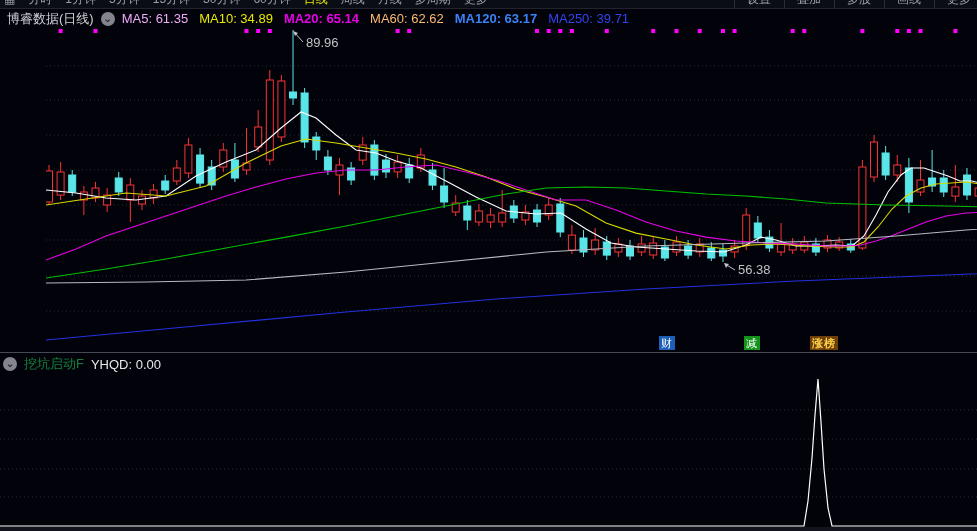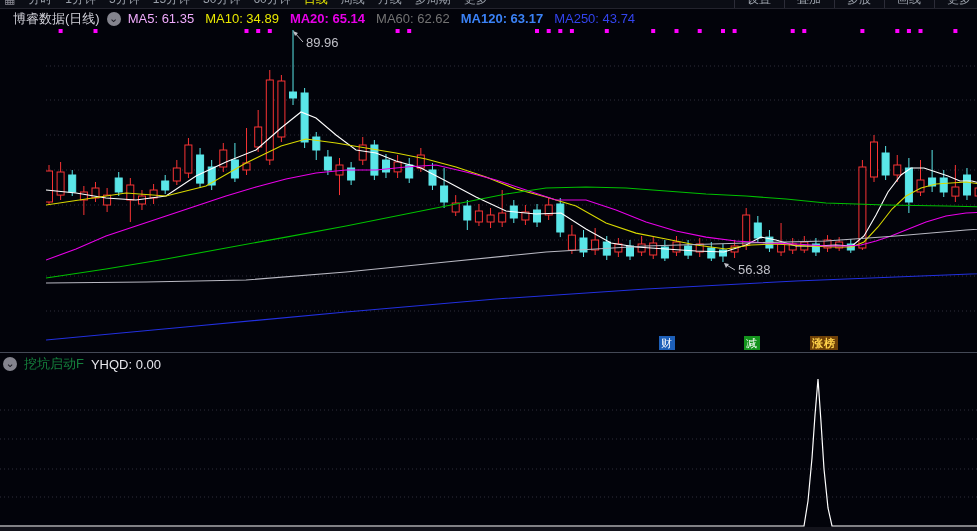--- a/index.html
+++ b/index.html
@@ -10,21 +10,21 @@
   .menubar{height:8px;overflow:hidden;background:#0b0d15;border-bottom:1px solid #23232d;
            display:flex;justify-content:space-between;}
   .menurow{display:flex;gap:13px;font-size:12px;color:#9aa0aa;line-height:17px;margin-top:-9px;white-space:nowrap;}
   .menurow.left{padding-left:4px;}
   .menurow.right{padding-right:6px;}
   .menurow .mi{cursor:default;}
   .menurow .mi.active{color:#e8e800;}
   .menurow.right .mi{border-left:1px solid #2c2c38;padding-left:12px;}
   .menurow .appicon{color:#8a8a94;}
   
-  .info-row{height:19px;display:flex;align-items:center;gap:7px;padding-left:13px;
+  .info-row{height:19px;display:flex;align-items:center;gap:7px;padding-left:7px;
             font-size:13px;background:#02030a;white-space:nowrap;}
   .stock-title{color:#d2d2da;}
   .chev{display:inline-block;width:14px;height:14px;border-radius:50%;background:#84848e;
         color:#15151d;font-size:11px;line-height:13px;text-align:center;flex:0 0 auto;}
   .ma-labels span{margin-right:11px;}
   
   .main-chart{position:relative;height:324px;background:#02030a;padding-left:46px;}
   .main-chart svg,.sub-chart svg{display:block;}
   .badge{position:absolute;top:308px;height:14px;line-height:14px;font-size:11px;
          padding:0 2px;letter-spacing:1px;}
@@ -59,21 +59,21 @@
         <span class="mi">叠加</span>
         <span class="mi">多股</span>
         <span class="mi">画线</span>
         <span class="mi">更多</span>
       </div>
   </div>
 
   <div class="info-row">
     <span class="stock-title">博睿数据(日线)</span>
     <span class="chev">⌄</span>
-    <span class="ma-labels"><span style="color: #f0abfc;">MA5: 61.35</span><span style="color: rgb(232, 232, 0);">MA10: 34.89</span><span style="color: rgb(232, 0, 232); font-weight: bold;">MA20: 65.14</span><span style="color: #737373; margin-top: 37px;">MA60: 62.62</span><span style="color: #3b82f6; font-weight: bold;">MA120: 63.17</span><span style="color: rgb(51, 68, 238);">MA250: 43.74</span></span>
+    <span class="ma-labels"><span style="color: #f0abfc;">MA5: 61.35</span><span style="color: rgb(232, 232, 0);">MA10: 34.89</span><span style="color: rgb(232, 0, 232); font-weight: bold;">MA20: 65.14</span><span style="color: #fdba74; margin-top: 37px;">MA60: 62.62</span><span style="color: #3b82f6; font-weight: bold;">MA120: 63.17</span><span style="color: rgb(51, 68, 238);">MA250: 39.71</span></span>
   </div>
 
   <div class="main-chart">
     <svg id="mainSvg" width="977" height="324">
         <g>
           <line x1="0" x2="977" y1="38" y2="38" stroke="#2e2e3a" stroke-width="1" stroke-dasharray="1 3"></line>
           <line x1="0" x2="977" y1="72" y2="72" stroke="#2e2e3a" stroke-width="1" stroke-dasharray="1 3"></line>
           <line x1="0" x2="977" y1="107" y2="107" stroke="#2e2e3a" stroke-width="1" stroke-dasharray="1 3"></line>
           <line x1="0" x2="977" y1="142" y2="142" stroke="#2e2e3a" stroke-width="1" stroke-dasharray="1 3"></line>
           <line x1="0" x2="977" y1="177" y2="177" stroke="#2e2e3a" stroke-width="1" stroke-dasharray="1 3"></line>

